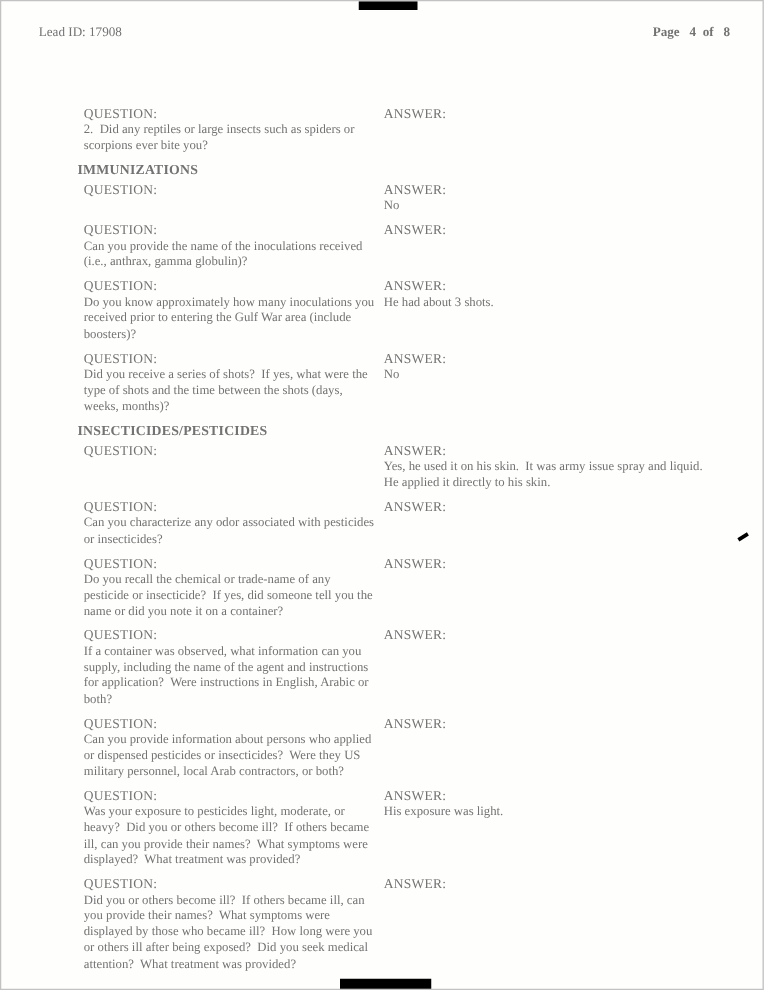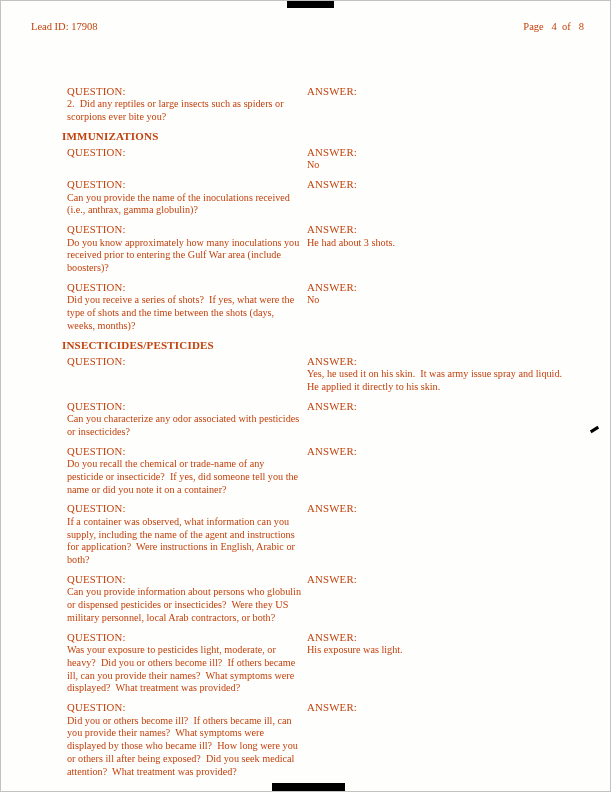--- a/index.html
+++ b/index.html
@@ -6,35 +6,35 @@
   .page {
     position: relative;
     width: 611px;
     height: 792px;
     margin: 0 auto;
     background: #fefefd;
     border: 1px solid #c2c2c2;
     box-sizing: border-box;
     overflow: hidden;
     font-family: "Liberation Serif", "DejaVu Serif", serif;
-    color: #c2410c;
+    color: #737373;
   }
   .artifact { position: absolute; background: #000; }
   .artifact-top    { left: 286px; top: 0;      width: 47px; height: 7px; }
   .artifact-right  { left: 589px; top: 427px;  width: 9px;  height: 3px; transform: rotate(-32deg); }
   .artifact-bottom { left: 271px; top: 782px;  width: 73px; height: 10px; }
 
   .page-header {
     position: absolute;
     top: 20px; left: 30px; right: 26px;
     display: flex;
     justify-content: space-between;
     font-size: 10.5px;
   }
-  .page-num { white-space: pre; }
+  .page-num { white-space: pre; font-weight: bold; }
 
   .content {
     position: absolute;
     top: 84px; left: 66px; right: 26px;
   }
   .qa { display: flex; margin-bottom: 6px; }
   .qcol { width: 240px; flex-shrink: 0; }
   .acol { flex: 1; min-width: 0; }
   .qlabel, .alabel {
     font-weight: normal;
@@ -168,21 +168,21 @@
       </div>
       <div class="acol">
         <div class="alabel">ANSWER:</div>
         <div class="atext"></div>
       </div>
     </div>
 
     <div class="qa">
       <div class="qcol">
         <div class="qlabel">QUESTION:</div>
-        <div class="qtext">Can you provide information about persons who globulin or dispensed pesticides or insecticides?  Were they US military personnel, local Arab contractors, or both?</div>
+        <div class="qtext">Can you provide information about persons who applied or dispensed pesticides or insecticides?  Were they US military personnel, local Arab contractors, or both?</div>
       </div>
       <div class="acol">
         <div class="alabel">ANSWER:</div>
         <div class="atext"></div>
       </div>
     </div>
 
     <div class="qa">
       <div class="qcol">
         <div class="qlabel">QUESTION:</div>

